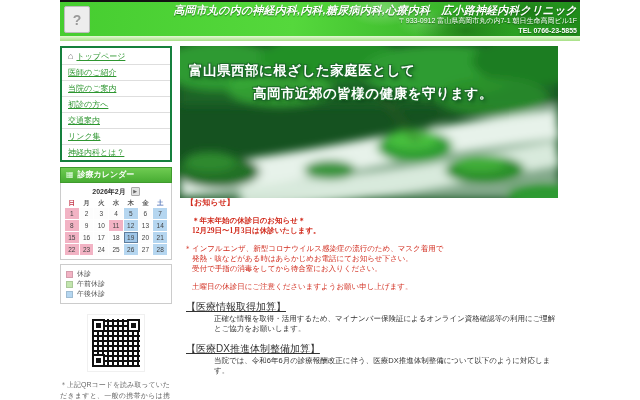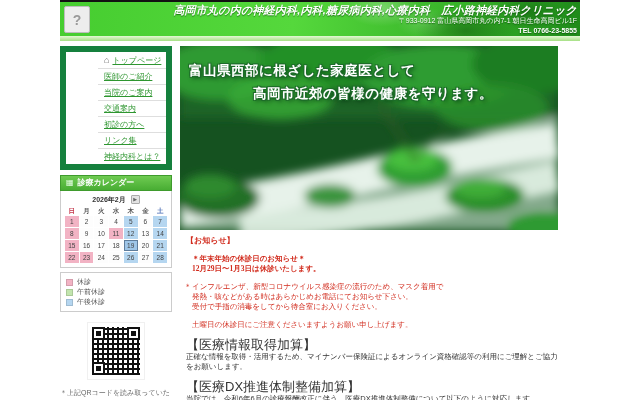--- a/index.html
+++ b/index.html
@@ -33,21 +33,21 @@
   .clinic-tel { font-size:7px; font-weight:bold; line-height:10px; }
 
   .subbar { height:5px; background:linear-gradient(#e4f8d4, #a6e085); }
 
   
   .cols { display:flex; margin-top:5px; }
   .sidebar { width:112px; flex:none; }
   .main { width:378px; flex:none; margin-left:8px; }
 
   
-  .menu { border:6px solid #15803d; background:#fff;padding-left:32px; }
+  .menu { border:2px solid #15803d; background:#fff; }
   .menu-item { border-bottom:1px solid #dedede; padding:4px 5px 3px 6px;
     font-size:8px; line-height:8px; cursor:pointer; white-space:nowrap; }
   .menu-item:last-child { border-bottom:none; }
   .home-icon { color:#555; font-size:9px; margin-right:3px; }
   .menu-link { color:#2e9630; text-decoration:underline; }
 
   
   .cal-title {
     margin-top:5px; padding:3px 5px; display:flex; align-items:center; gap:4px;
     background:linear-gradient(#6fcb52, #48ad33); border:1px solid #3f9b2d;
@@ -79,40 +79,40 @@
     background-image:
       repeating-linear-gradient(0deg, #111 0 2px, transparent 2px 5px),
       repeating-linear-gradient(90deg, #111 0 2px, #fff 2px 5px); }
   .qr i { position:absolute; width:13px; height:13px; border:2px solid #111; background:#fff; }
   .qr i::after { content:""; position:absolute; left:2px; top:2px; width:5px; height:5px; background:#111; }
   .qr .f1 { left:4px; top:4px; } .qr .f2 { right:4px; top:4px; } .qr .f3 { left:4px; bottom:4px; }
   .qr-note { font-size:7px; color:#666; line-height:11px; margin-top:7px; padding-right:2px;
     text-align:justify; }
 
   
-  .hero { height:184px; position:relative; overflow:hidden; background:#155220; }
+  .hero { height:152px; position:relative; overflow:hidden; background:#155220; }
   .hero svg { position:absolute; inset:0; width:100%; height:100%; }
   .hero-text { position:absolute; left:9px; top:13px; color:#fff; font-weight:bold;
     font-size:13.5px; line-height:23px; letter-spacing:.5px;
     text-shadow: 1px 1px 0 #1d6b2a, -1px 1px 0 #1d6b2a, 1px -1px 0 #1d6b2a,
                  -1px -1px 0 #1d6b2a, 2px 2px 4px rgba(0,50,15,.85); }
   .hero-line2 { padding-left:64px; }
 
   
-  .notice { margin-top:6px; color:#d22d1f; padding-left:6px; }
+  .notice { color:#d22d1f; padding-left:6px; }
   .notice-heading { font-size:8px; font-weight:bold; line-height:10px; margin-bottom:8px; }
   .notice-item { position:relative; font-size:7.5px; line-height:10px; margin:0 0 8px 6px;font-family:Liberation Serif, serif; }
   .notice-item.bold { font-weight:bold; }
   .notice-bullet { position:absolute; left:-8px; top:0; }
 
   
   .info-sections { margin-top:10px; padding-left:6px; }
   .info { margin-bottom:10px; color:#333; }
-  .info-title { font-size:13px; line-height:10px; margin-bottom:2px; }
-  .info-line { font-size:7.5px; line-height:10px; }
+  .info-title { font-size:10px; line-height:10px; margin-bottom:2px;text-decoration:underline; }
+  .info-line { font-size:7.5px; line-height:10px;margin-left:28px; }
 </style>
 </head>
 <body>
 
 <div class="page">
 
   <div class="header">
     <div class="broken-img">
       <span>?</span>
     </div>
@@ -124,22 +124,22 @@
   </div>
   <div class="subbar"></div>
 
   <div class="cols">
     <div class="sidebar">
 
       <nav class="menu" id="menu">
           <div class="menu-item"><span class="home-icon">⌂</span><span class="menu-link">トップページ</span></div>
           <div class="menu-item"><span class="menu-link">医師のご紹介</span></div>
           <div class="menu-item"><span class="menu-link">当院のご案内</span></div>
+          <div class="menu-item"><span class="menu-link">初診の方へ</span></div>
           <div class="menu-item"><span class="menu-link">交通案内</span></div>
-          <div class="menu-item"><span class="menu-link">初診の方へ</span></div>
           <div class="menu-item"><span class="menu-link">リンク集</span></div>
           <div class="menu-item"><span class="menu-link">神経内科とは？</span></div>
         </nav>
 
       <div class="cal-title">
         <span class="cal-icon">▦</span>
         <span>診療カレンダー</span>
       </div>
       <div class="cal-box">
         <div class="cal-month-row">

